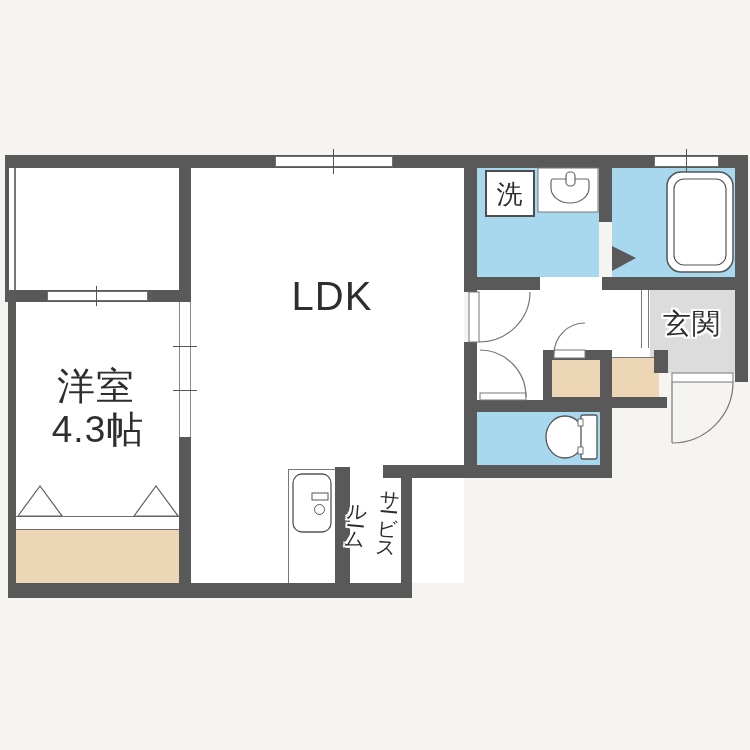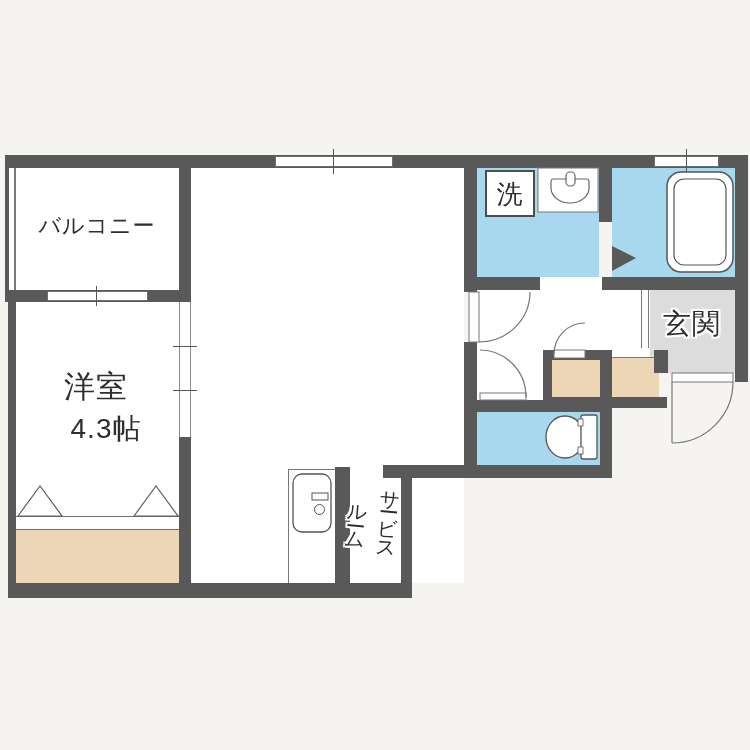--- a/index.html
+++ b/index.html
@@ -126,20 +126,20 @@
 
     <rect x="672" y="373" width="61" height="9" fill="#fff" stroke="#777" stroke-width="1"></rect>
     <path d="M 672 382 L 672 443" fill="none" stroke="#777" stroke-width="1.2"></path>
     <path d="M 733 382 A 61 61 0 0 1 672 443" fill="none" stroke="#777" stroke-width="1.2"></path>
   </svg>
 
   <div class="washbox" style="left:485px;top:170px;width:50px;height:47px;">
     <span class="lbl" style="position:static;transform:none;font-size:26px;text-shadow:none;">洗</span>
   </div>
 
-  <div class="lbl" style="left:97px;top:226px;font-size:22px;">バルコニー</div>
-  <div class="lbl" style="left:96px;top:386px;font-size:31px;">洋室</div>
-  <div class="lbl" style="left:98px;top:429px;font-size:28px;margin-left:8px;">4.3帖</div>
+  <div class="lbl" style="left:96px;top:386px;font-size:38px;">洋室</div>
+  <div class="lbl" style="left:98px;top:429px;font-size:37px;">4.3帖</div>
+  <div class="lbl" style="left:332px;top:296px;font-size:40px;">LDK</div>
   <div class="lbl" style="left:692px;top:324px;font-size:28px;">玄関</div>
   <div class="lbl-v" style="left:389px;top:477px;font-size:20px;">サービス</div>
   <div class="lbl-v" style="left:357px;top:491px;font-size:20px;">ルーム</div>
 
 </div>
 
 </body></html>

